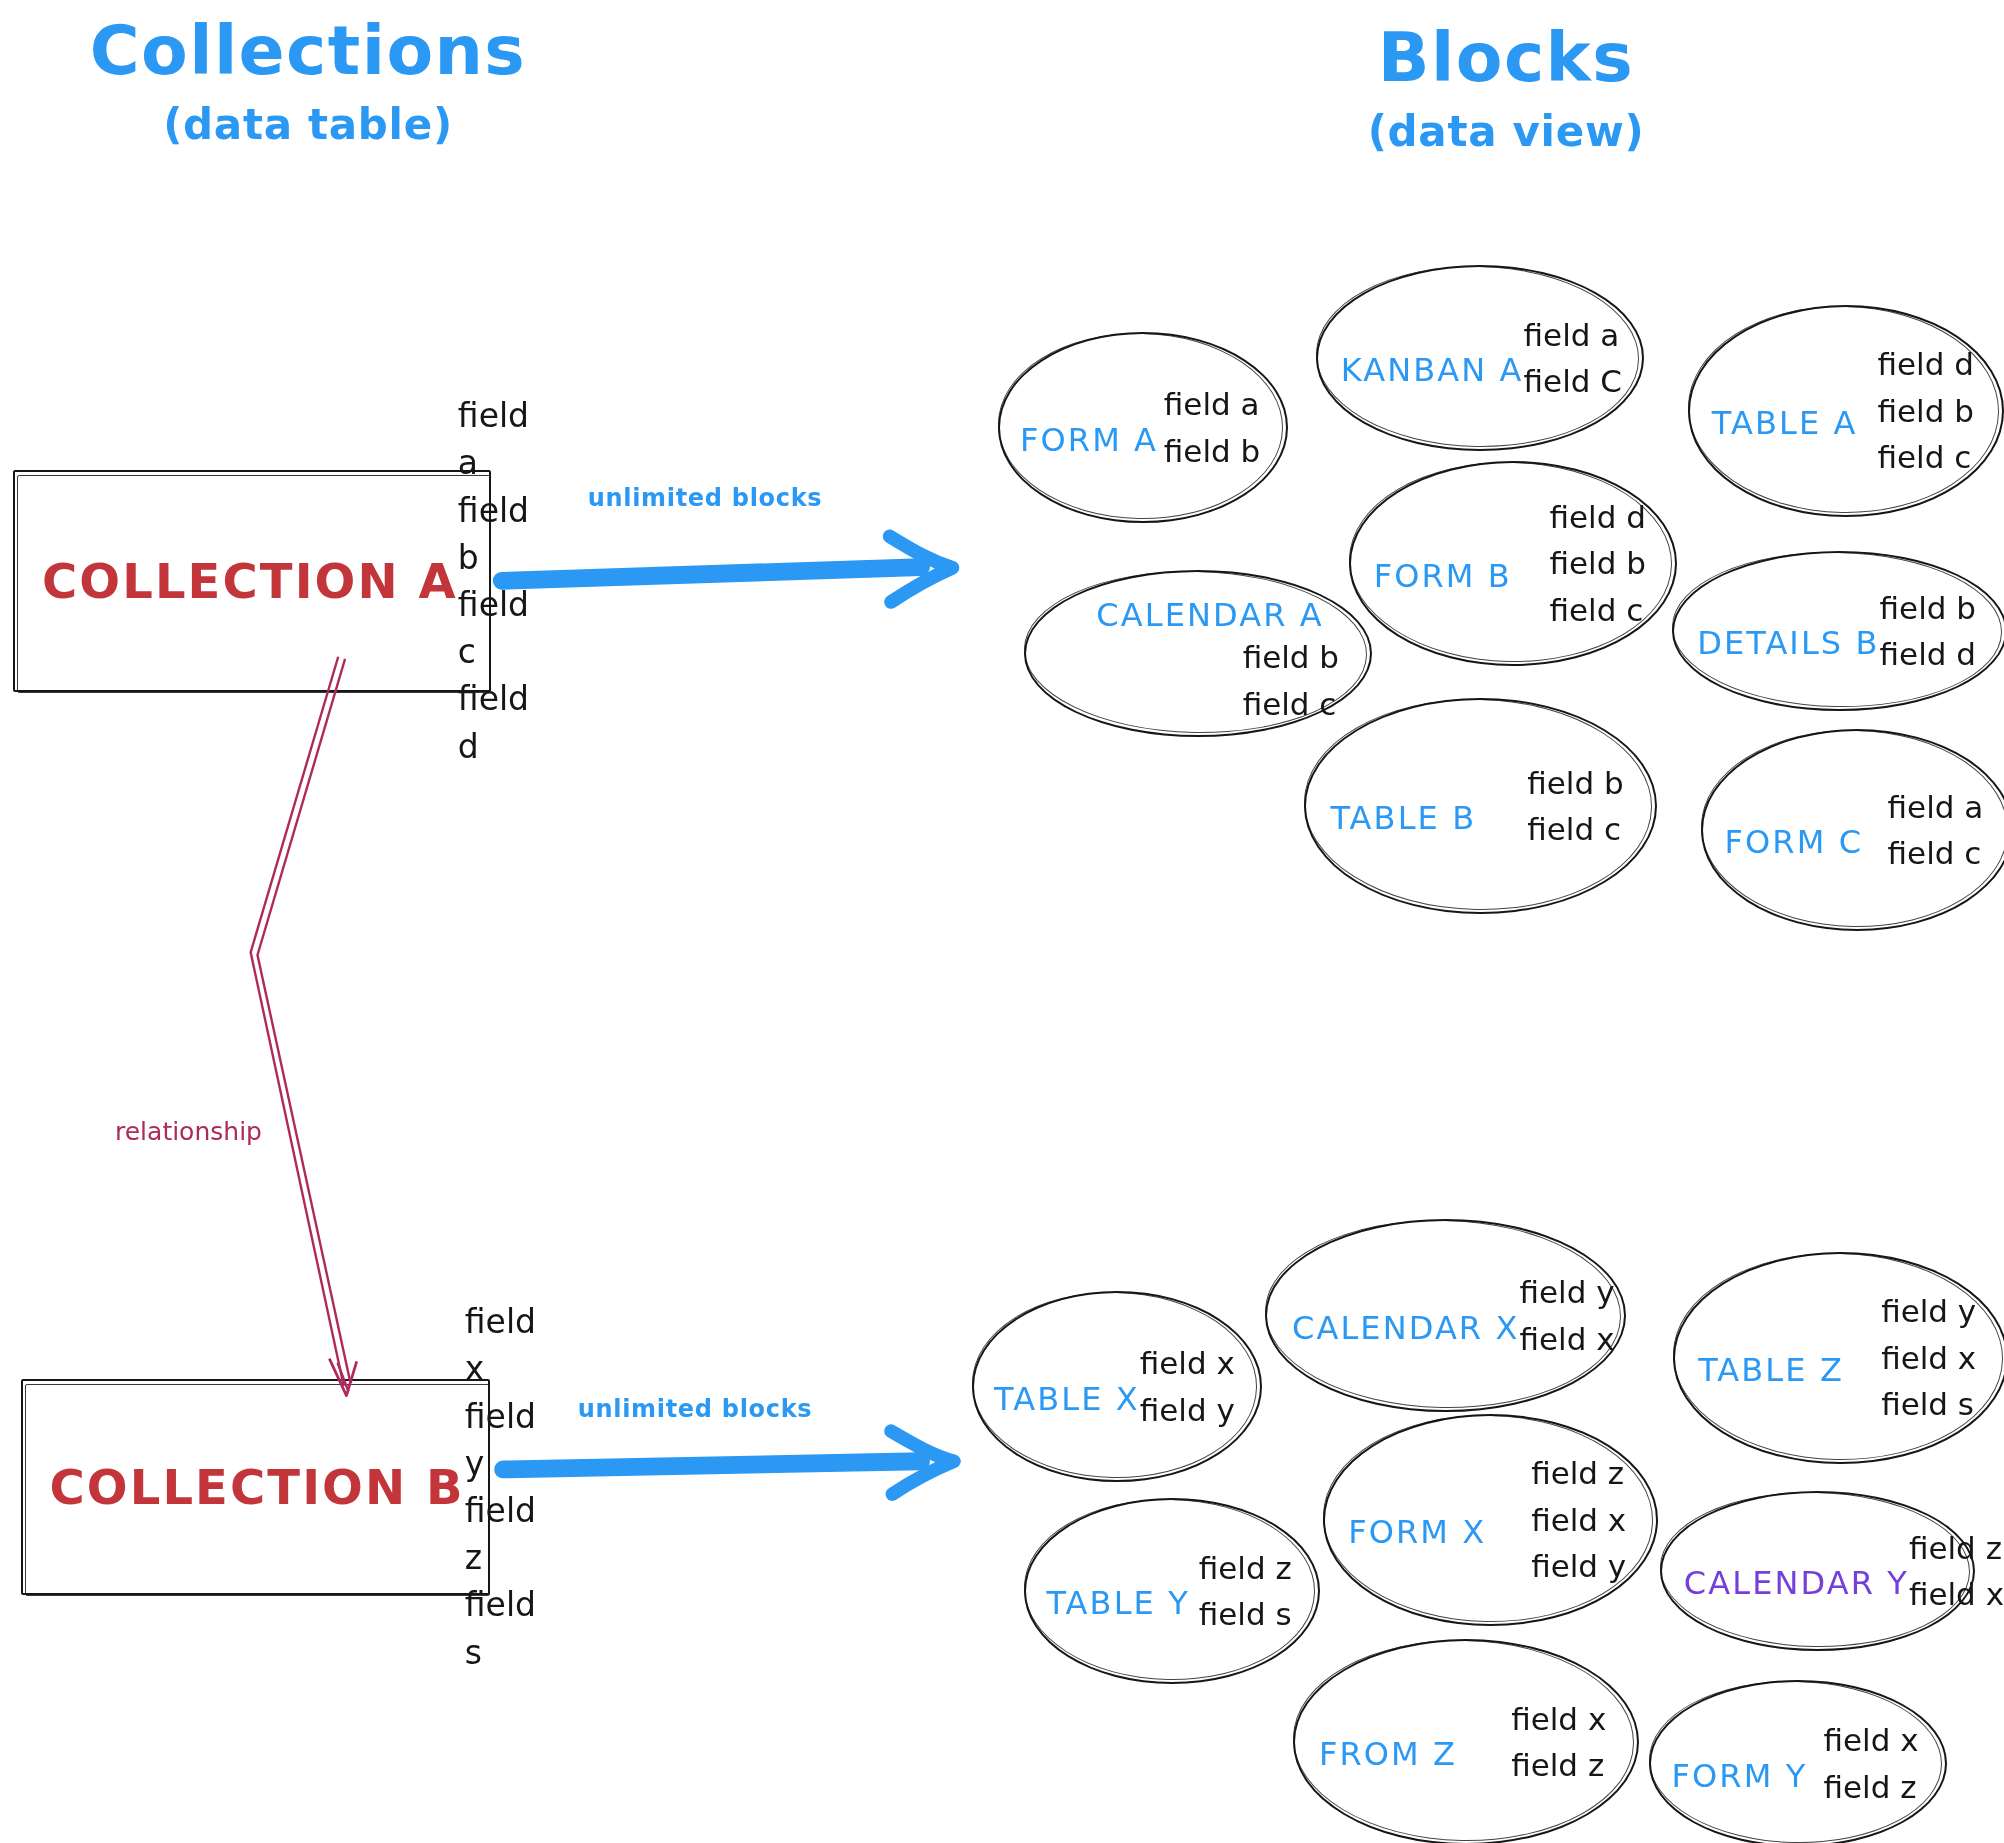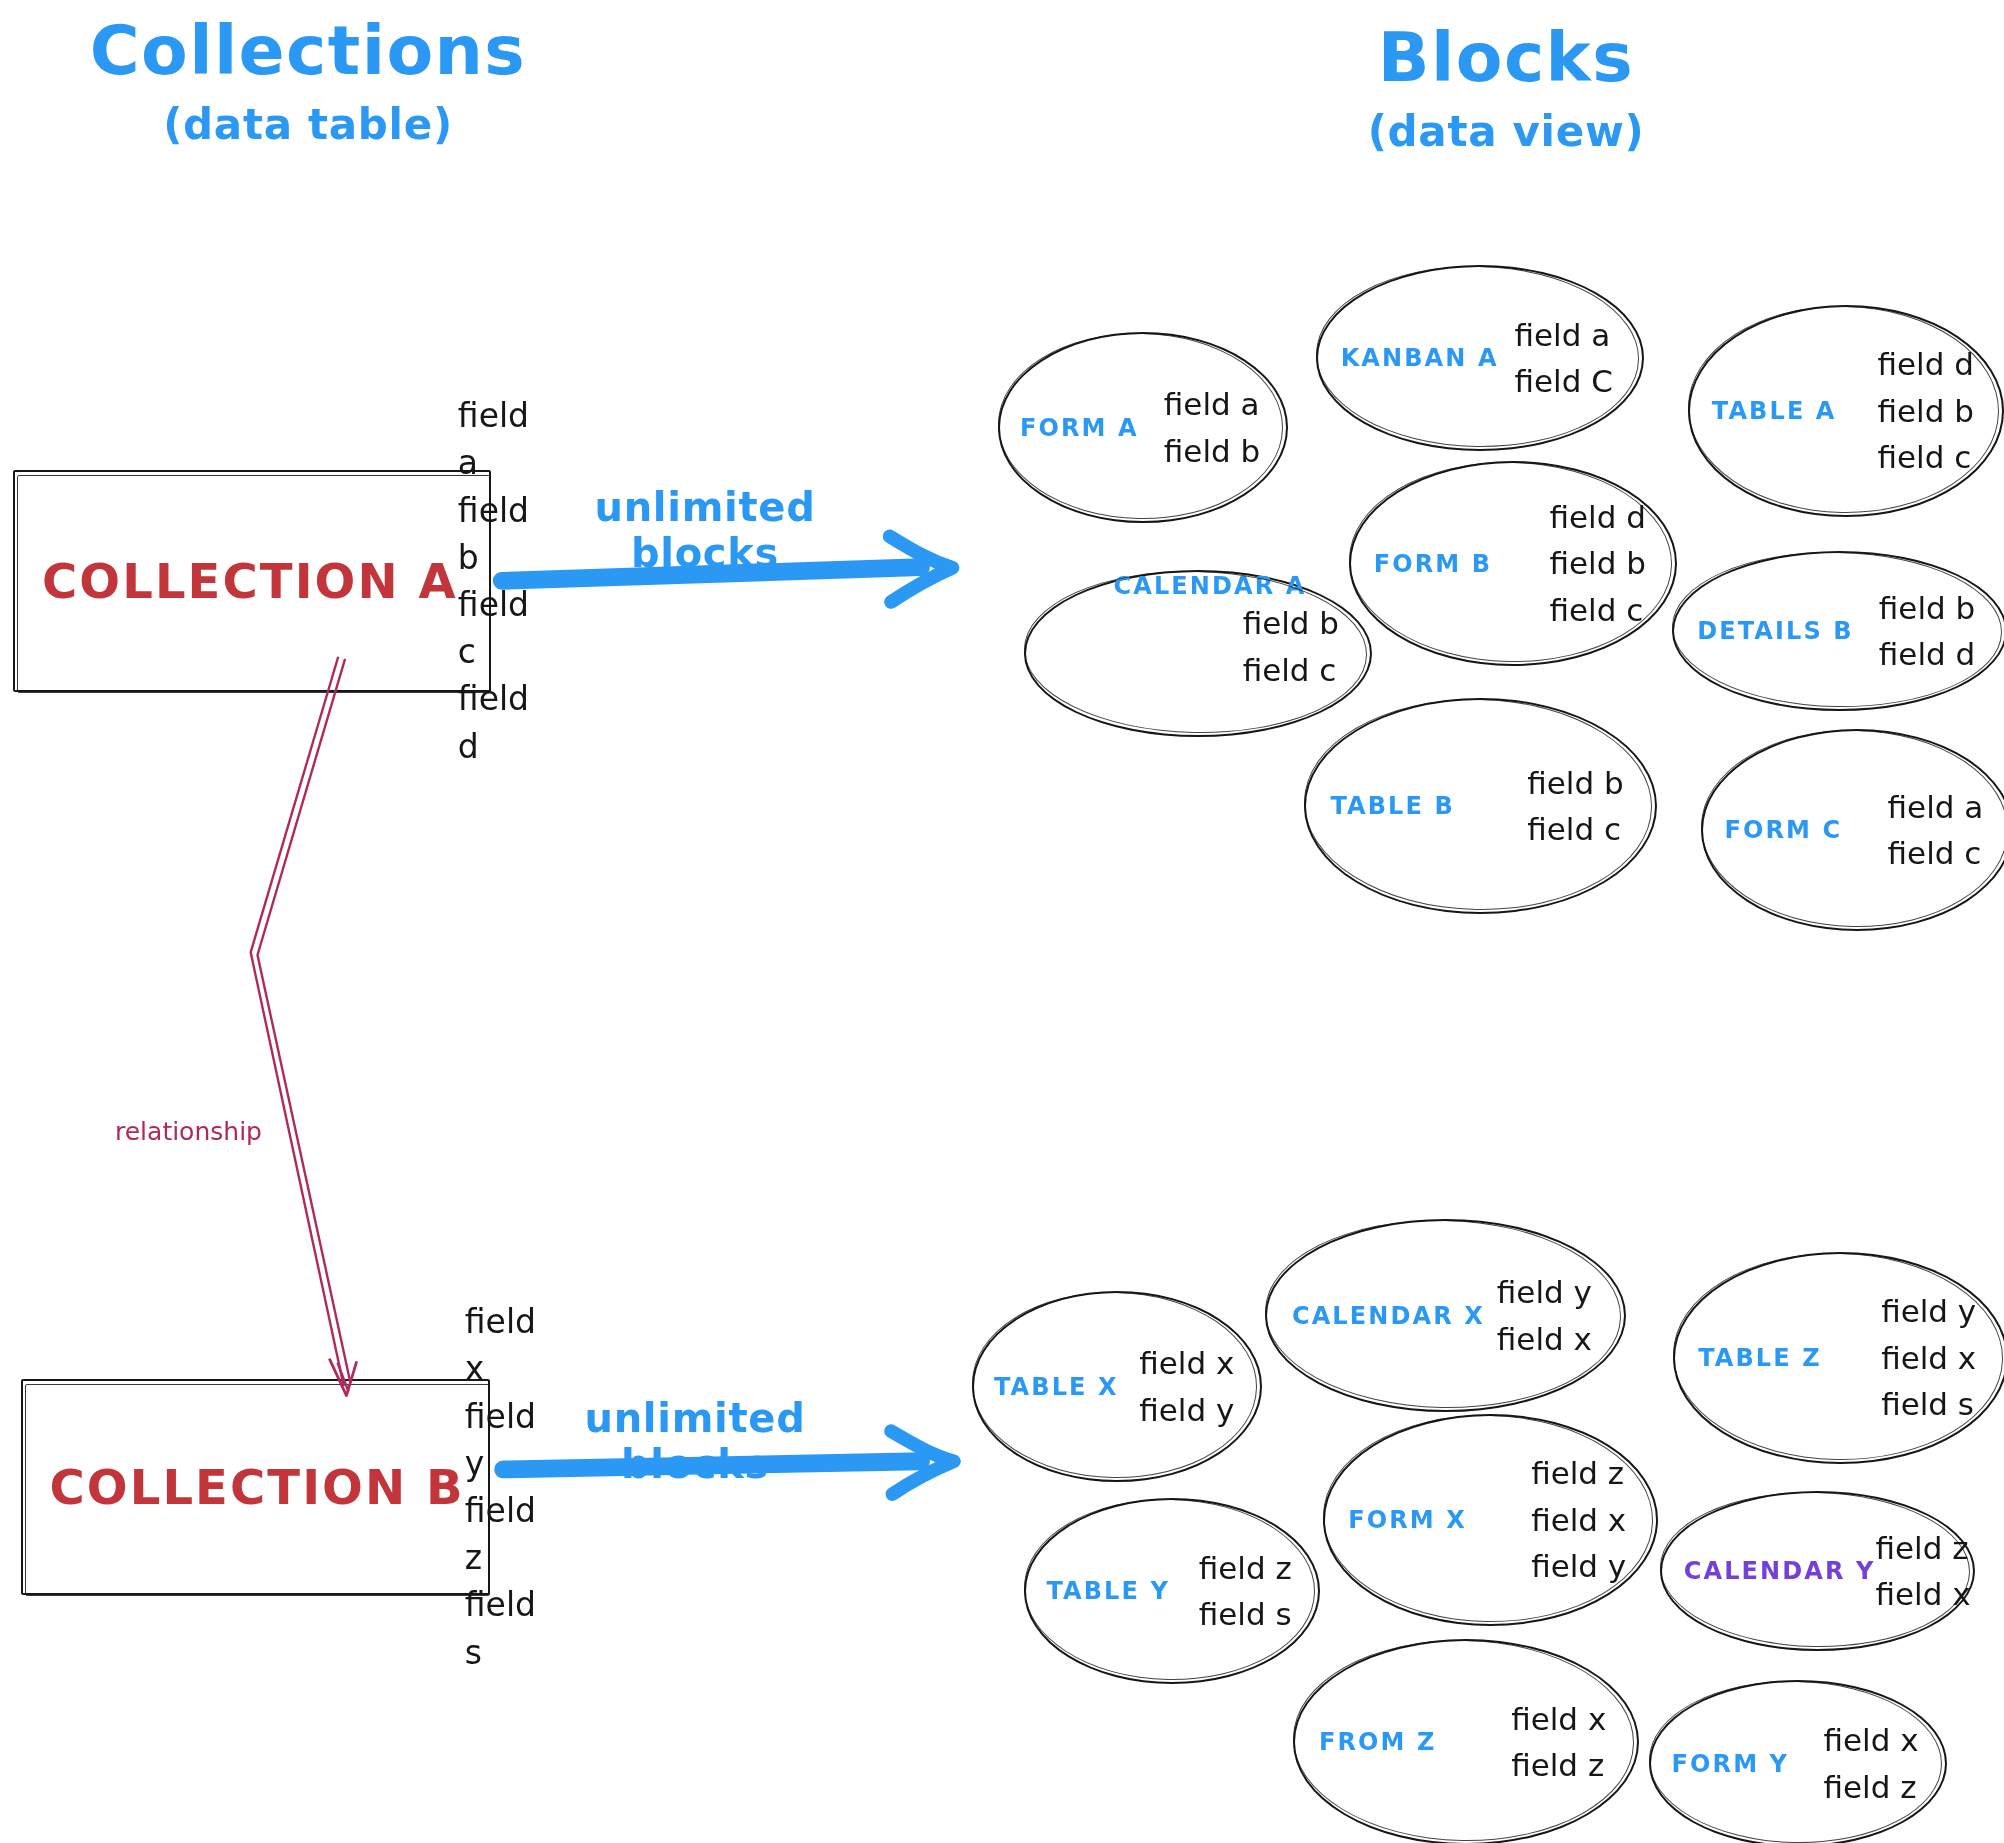--- a/index.html
+++ b/index.html
@@ -13,24 +13,24 @@
   .cbox{position:absolute;z-index:1;background:#fff;border:2.7px solid #161616;border-radius:2.1px;
         display:flex;align-items:center;}
   .cbox::before{content:"";position:absolute;inset:2.7px -2.1px -2.7px 2.1px;border:1.4px solid rgba(22,22,22,.85);
         border-radius:2.1px;pointer-events:none;}
   .cbox-name{font-size:48px;font-weight:bold;letter-spacing:2.1px;color:#C2363B;margin-left:27px;white-space:nowrap;}
   .cbox-fields{margin-left:auto;margin-right:30px;font-size:33px;line-height:1.43;text-align:left;}
   .block{position:absolute;z-index:1;background:#fff;border:2.4px solid #161616;border-radius:50%;
          display:flex;align-items:center;}
   .block::before{content:"";position:absolute;inset:-0.7px 2.7px 2.1px -2.1px;border:1.4px solid rgba(22,22,22,.8);
          border-radius:50%;transform:rotate(1.1deg);pointer-events:none;}
-  .block-label{font-size:24px;font-weight:bold;letter-spacing:2.1px;color:#2B99F4;margin-left:7%;white-space:nowrap;}
+  .block-label{font-size:32px;font-weight:normal;letter-spacing:2.1px;color:#2B99F4;margin-left:7%;white-space:nowrap;margin-top:24px;}
   .block-label.purple{color:#7440DB;}
   .block-fields{margin-left:auto;margin-right:9%;font-size:31px;line-height:1.5;white-space:nowrap;}
-  .alabel{font-size:40px;font-weight:600;color:#2B99F4;text-align:center;width:356px;letter-spacing:0.7px;}
+  .alabel{font-size:24px;font-weight:600;color:#2B99F4;text-align:center;width:356px;letter-spacing:0.7px;}
   .rlabel{font-size:25px;font-weight:500;color:#AF2A5B;width:205px;}
   .field{display:block;}
 </style>
 </head>
 <body>
 
 <div class="canvas">
 
   <svg class="wires" width="2005" height="1843" viewBox="0 0 2930 2694">
 

